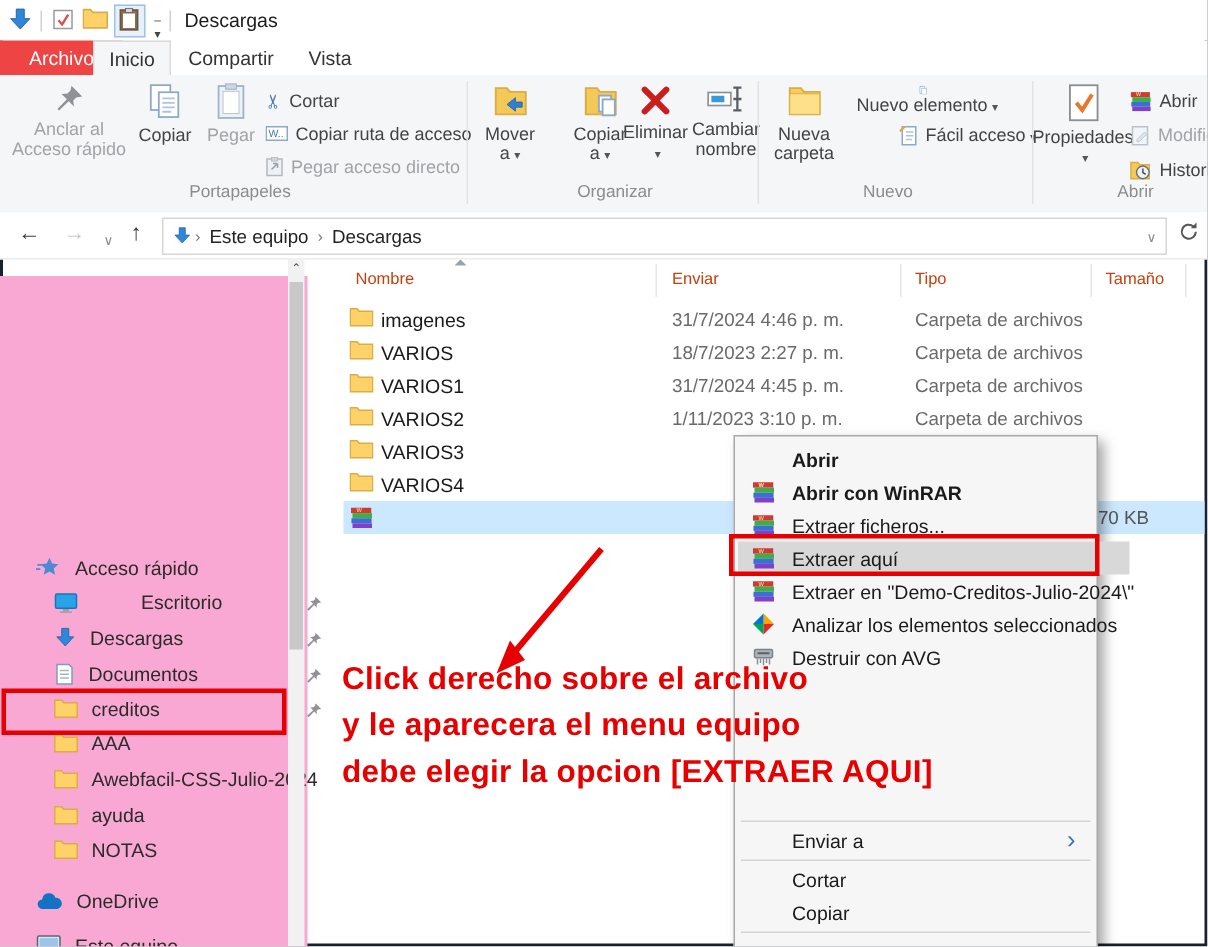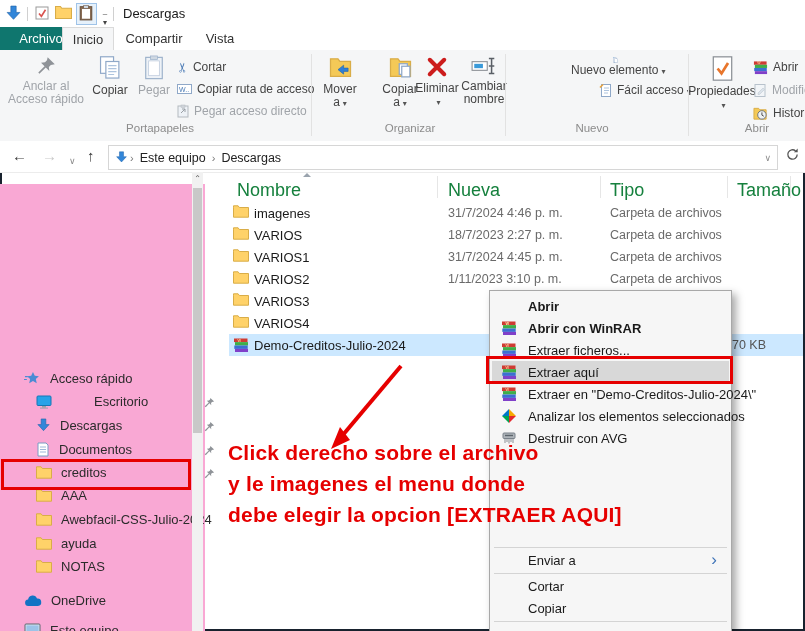--- a/index.html
+++ b/index.html
@@ -9,21 +9,21 @@
   .abs{position:absolute;}
   
   .titlebar{left:0;top:0;width:805px;height:27px;background:#fff;}
   .qat-sep{width:1px;height:14px;background:#d0d0d0;top:7px;}
   .title-text{top:6px;font-size:13px;color:#1a1a1a;}
   .qat-caret{top:9px;font-size:9px;color:#444;line-height:9px;text-align:center;}
   .qat-caret::before{content:"\2012\a\25BE";white-space:pre;display:block;font-size:8px;}
   
   .tabstrip{left:0;top:27px;width:805px;height:23px;background:#fff;}
   .tab{height:23px;display:flex;align-items:center;justify-content:center;font-size:13px;}
-  .tab-file{left:0;width:82px;background:#0f766e;color:#fff;}
+  .tab-file{left:0;width:82px;background:#ef4444;color:#fff;}
   .tab-active{left:62px;width:50px;background:#f5f6f7;border:1px solid #dadada;border-bottom:none;color:#333;}
   .tab-plain{color:#333;}
   
   .ribbon{left:0;top:50px;width:805px;height:91px;background:#f5f6f7;border-bottom:1px solid #c9d9ec;}
   .rib-sep{width:1px;top:4px;height:82px;background:#e2e2e2;}
   .rib-big{display:flex;flex-direction:column;align-items:center;top:5px;height:62px;color:#444;text-align:center;line-height:13px;font-size:12px;}
   .rib-big .lbl{margin-top:3px;}
   .rib-dis{color:#a0a4a9;}
   .rib-small{display:flex;align-items:center;height:20px;font-size:12px;color:#444;white-space:nowrap;}
   .rib-small .lbl{margin-left:5px;}
@@ -38,21 +38,21 @@
   .crumb-sep::before{content:"\203A";}
   
   .side-item{height:23px;display:flex;align-items:center;font-size:13px;color:#2b2b2b;white-space:nowrap;}
   .side-item .lbl{margin-left:9px;}
   .pin{position:absolute;left:168px;top:6px;}
   .sbar-track{left:192px;top:172px;width:11px;height:459px;background:#f1f1f1;}
   .sbar-thumb{left:193px;width:9px;background:#c8c8c8;}
   .sbar-up{left:193px;top:174px;width:9px;height:9px;color:#555;font-size:8px;text-align:center;line-height:9px;}
   .sbar-up::before{content:"\2303";}
   
-  .colhdr{top:180px;font-size:18px;color:#15803d;}
+  .colhdr{top:180px;font-size:11px;color:#c2410c;}
   .hdr-div{top:176px;height:22px;width:1px;background:#e6e6e6;}
   .sort-caret{left:303px;top:173px;width:0;height:0;border-left:4px solid transparent;border-right:4px solid transparent;border-bottom:4px solid #9aa3ad;}
   .file-row{left:229px;width:574px;height:22px;display:flex;align-items:center;}
   .file-row .name{margin-left:25px;color:#1a1a1a;}
   .cell{position:absolute;font-size:12.5px;color:#6a6a6a;white-space:nowrap;}
   .row-sel{background:#cce8ff;width:574px;}
   .ficon{position:absolute;left:4px;top:3px;}
   
   .cmenu{left:489px;top:290px;width:241px;height:345px;background:#f6f6f6;border:1px solid #a8a8a8;
          box-shadow:4px 4px 8px rgba(0,0,0,.35);z-index:5;}
@@ -188,20 +188,27 @@
       <svg width="26" height="22" viewBox="0 0 24 20">
           <rect x="1" y="6" width="14" height="8" fill="#fff" stroke="#8a8f95"></rect>
           <rect x="3" y="8" width="8" height="4" fill="#3a9ad9"></rect>
           <path d="M19 3v14M16.5 3h5M16.5 17h5M19 10h-2.5m2.5 0h2.5" stroke="#5a5f66" stroke-width="1.4" fill="none"></path>
         </svg>
       <span class="lbl">Cambiar nombre</span>
     </div>
     <div class="abs grp-lbl" style="left:345px;width:130px;">Organizar</div>
     <div class="abs rib-sep" style="left:505px;"></div>
 
+    <div class="abs rib-big" style="left:511px;width:50px;">
+      <svg width="25" height="25" viewBox="0 0 20 20">
+          <path d="M2 5V3h6l1.5 2H18v12H2z" fill="#f7cd5e" stroke="#d9ad48"></path>
+          <path d="M2 6h16v11H2z" fill="#ffe08a" stroke="#d9ad48" stroke-width=".5"></path>
+        </svg>
+      <span class="lbl">Nueva carpeta</span>
+    </div>
     <div class="abs rib-small" style="left:566px;top:7px;flex-direction:column;">
       <svg width="15" height="15" viewBox="0 0 15 15">
           <rect x="2" y="2" width="8" height="11" fill="#fff" stroke="#8fa8c8"></rect>
           <rect x="5" y="4.5" width="8" height="10" fill="#fff" stroke="#8fa8c8"></rect>
           <path d="M2.2 2.2l2-2" stroke="#4a9ad9"></path>
         </svg>
       <span class="lbl"><span>Nuevo elemento</span><span class="caret-dn">▾</span></span>
     </div>
     <div class="abs rib-small" style="left:599px;top:30px;">
       <svg width="13" height="15" viewBox="0 0 13 15">
@@ -364,21 +371,21 @@
     </div>
 
   </div>
 
   <div class="abs sbar-track"></div>
   <div class="abs sbar-up"></div>
   <div class="abs sbar-thumb" style="top:188px;height:245px;"></div>
 
   <div class="abs sort-caret"></div>
   <div class="abs colhdr" style="left:237px;">Nombre</div>
-  <div class="abs colhdr" style="left:448px;">Nueva</div>
+  <div class="abs colhdr" style="left:448px;">Enviar</div>
   <div class="abs colhdr" style="left:610px;">Tipo</div>
   <div class="abs colhdr" style="left:737px;">Tamaño</div>
   <div class="abs hdr-div" style="left:437px;"></div>
   <div class="abs hdr-div" style="left:600px;"></div>
   <div class="abs hdr-div" style="left:727px;"></div>
   <div class="abs hdr-div" style="left:790px;"></div>
 
   <div class="abs file-row" style="top:202px;">
     <span class="ficon"><svg width="16" height="13" viewBox="0 0 16 13">
           <path d="M.5 2.2V.8h4.6l1.3 1.7h9.1v9.7H.5z" fill="#ffd269" stroke="#d9ad48"></path>
@@ -426,21 +433,20 @@
   <div class="abs file-row row-sel" style="top:334px;">
     <span class="ficon">
       <svg width="16" height="16" viewBox="0 0 16 16">
           <rect x="1" y="1.5" width="13.5" height="3.6" fill="#cf3b33"></rect>
           <rect x="2" y="5.1" width="13" height="3.4" fill="#3fae49"></rect>
           <rect x="1.3" y="8.5" width="13.4" height="3.4" fill="#3b6fd2"></rect>
           <rect x="2" y="11.9" width="13" height="3.1" fill="#8040c9"></rect>
           <text x="4.6" y="4.6" font-size="3.8" fill="#ffe9a8" font-family="sans-serif">W</text>
         </svg>
     </span>
-    <span class="name">Demo-Creditos-Julio-2024</span>
     <span class="cell" style="left:451px;width:86px;text-align:right;color:#555;">4.170 KB</span>
   </div>
 
   <div class="abs cmenu">
     <div class="m-item m-bold" style="top:4px;">
       <span class="txt">Abrir</span>
     </div>
     <div class="m-item" style="top:26px;font-weight:bold;">
       <span class="m-ico"><svg width="16" height="16" viewBox="0 0 16 16">
             <rect x="1" y="1.5" width="13.5" height="3.6" fill="#cf3b33"></rect>
@@ -454,21 +460,21 @@
     <div class="m-item" style="top:48px;">
       <span class="m-ico"><svg width="16" height="16" viewBox="0 0 16 16">
             <rect x="1" y="1.5" width="13.5" height="3.6" fill="#cf3b33"></rect>
             <rect x="2" y="5.1" width="13" height="3.4" fill="#3fae49"></rect>
             <rect x="1.3" y="8.5" width="13.4" height="3.4" fill="#3b6fd2"></rect>
             <rect x="2" y="11.9" width="13" height="3.1" fill="#8040c9"></rect>
             <text x="4.6" y="4.6" font-size="3.8" fill="#ffe9a8" font-family="sans-serif">W</text>
           </svg></span>
       <span class="txt">Extraer ficheros...</span>
     </div>
-    <div class="m-item m-hover" style="top:70px;">
+    <div class="m-item m-hover" style="top:70px;padding-left:24px;">
       <span class="m-ico"><svg width="16" height="16" viewBox="0 0 16 16">
             <rect x="1" y="1.5" width="13.5" height="3.6" fill="#cf3b33"></rect>
             <rect x="2" y="5.1" width="13" height="3.4" fill="#3fae49"></rect>
             <rect x="1.3" y="8.5" width="13.4" height="3.4" fill="#3b6fd2"></rect>
             <rect x="2" y="11.9" width="13" height="3.1" fill="#8040c9"></rect>
             <text x="4.6" y="4.6" font-size="3.8" fill="#ffe9a8" font-family="sans-serif">W</text>
           </svg></span>
       <span class="txt">Extraer aquí</span>
     </div>
     <div class="m-item" style="top:92px;">
@@ -517,17 +523,17 @@
   <div class="abs anno anno-box" style="left:1px;top:459px;width:184px;height:25px;"></div>
   <div class="abs anno anno-box" style="left:486px;top:356px;width:241px;height:22px;"></div>
 
   <svg class="abs anno" style="left:300px;top:350px;" width="120" height="110">
     <line x1="101" y1="16" x2="42" y2="86" stroke="#e60000" stroke-width="4"></line>
     <polygon points="31,99 50,90 40,77" fill="#e60000"></polygon>
   </svg>
 
   <div class="abs anno anno-text" style="left:228px;top:437px;">
     <div>Click derecho sobre el archivo</div>
-    <div>y le imagenes el menu donde</div>
+    <div>y le aparecera el menu equipo</div>
     <div>debe elegir la opcion [EXTRAER AQUI]</div>
   </div>
 
 </div>
 
 </body></html>

